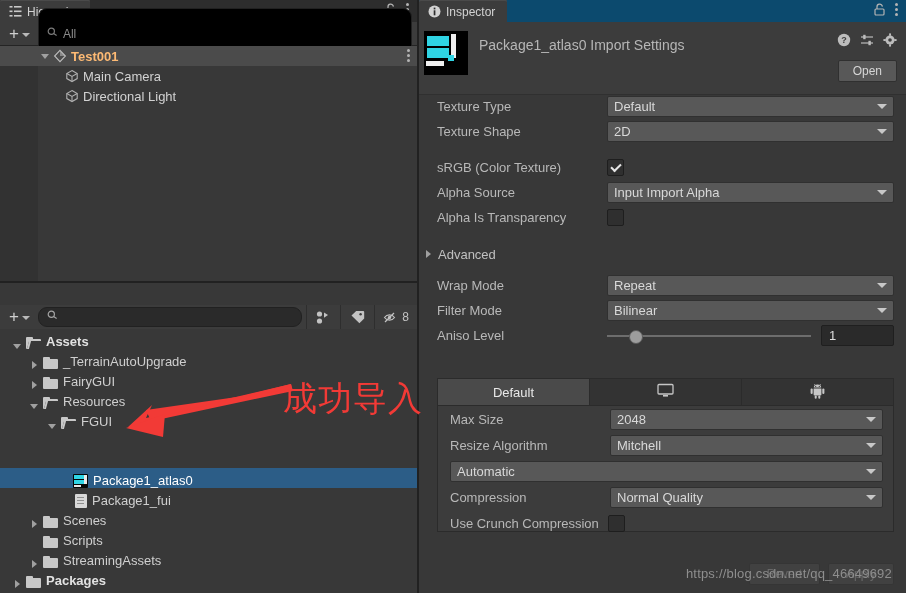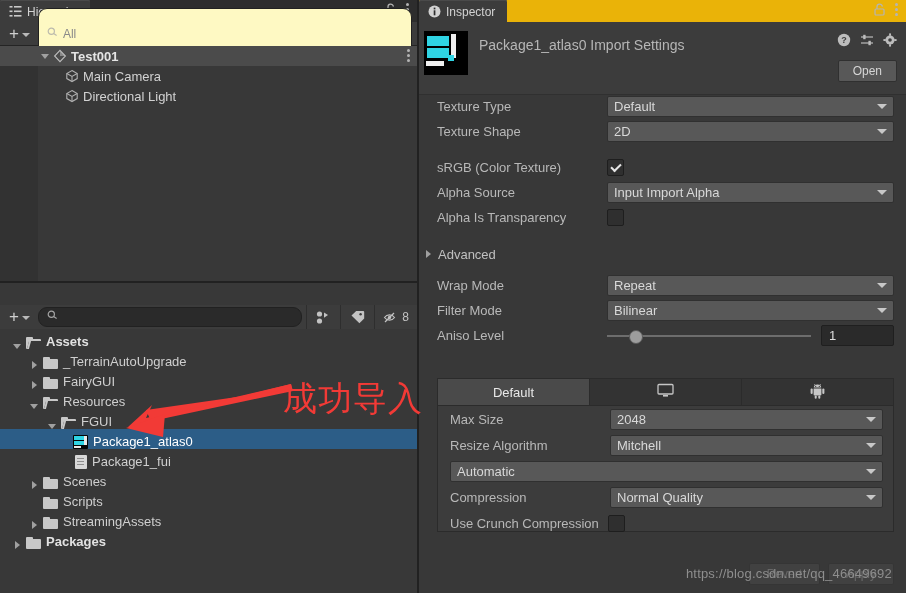--- a/index.html
+++ b/index.html
@@ -48,31 +48,31 @@
   .plusbtn{
     display:flex;align-items:center;gap:3px;padding:0 8px 0 9px;height:19px;
     color:#cfcfcf;
   }
   .plusglyph{font-size:17px;line-height:14px;color:#cfcfcf;font-weight:300;}
   .caret-dn{
     width:0;height:0;border-left:4px solid transparent;border-right:4px solid transparent;
     border-top:4px solid #b9b9b9;margin-top:2px;
   }
   .searchfield{
-    flex:1;height:17px;background:#fef9c3;border:1px solid #212121;border-radius:9px;
+    flex:1;height:17px;background:#000000;border:1px solid #212121;border-radius:9px;
     display:flex;align-items:center;padding:16px 8px;margin-right:5px;color:#8d8d8d;font-size:12px;
   }
   .searchfield .mag{margin-right:5px;opacity:.75;}
   .ph{color:#8a8a8a;}
 
   .treearea{position:absolute;left:0;right:0;top:46px;bottom:0;overflow:hidden;}
   .gutter{position:absolute;left:0;top:0;bottom:0;width:38px;background:#323232;}
   .row{position:relative;height:20px;display:flex;align-items:center;font-size:13px;color:#d2d2d2;}
   .row.scene{background:#4b4b4b;}
-  .row.scene .lbl{font-weight:bold;color:#e5e5e5;}
+  .row.scene .lbl{font-weight:bold;color:#fdba74;}
   .arrow-r{
     width:0;height:0;border-top:4px solid transparent;border-bottom:4px solid transparent;
     border-left:5px solid #a0a0a0;
   }
   .arrow-d{
     width:0;height:0;border-left:4.5px solid transparent;border-right:4.5px solid transparent;
     border-top:5px solid #a0a0a0;
   }
   .twist{width:14px;display:flex;align-items:center;justify-content:center;flex:0 0 14px;}
   .lbl{margin-left:4px;white-space:nowrap;}
@@ -90,21 +90,21 @@
     display:flex;align-items:center;padding:0 8px;margin-right:4px;color:#8d8d8d;
   }
   .tbtn{
     width:33px;height:24px;display:flex;align-items:center;justify-content:center;
     border-left:1px solid #2e2e2e;color:#c3c3c3;
   }
   .tbtn.wide{width:42px;gap:2px;font-size:12px;}
 
   .proj-tree{position:absolute;left:0;right:0;top:46px;bottom:0;background:#383838;overflow:hidden;}
   .prow{position:relative;height:20px;display:flex;align-items:flex-end;font-size:13px;color:#cfcfcf;}
-  .prow.sel{background:#2c5d87;color:#fff;}
+  .prow.sel{background:#2c5d87;color:#fff;margin-top:39px;}
   .prow.bold .plbl{font-weight:bold;color:#e2e2e2;}
   .folder{width:15px;height:12px;position:relative;margin-left:2px;flex:0 0 15px;}
   .folder .fb{position:absolute;left:0;top:2px;width:15px;height:10px;background:#c8c8c8;border-radius:1px;}
   .folder .ft{position:absolute;left:0;top:0px;width:7px;height:3px;background:#c8c8c8;border-radius:1px 1px 0 0;}
   .folder.open .fb{background:#c8c8c8;clip-path:polygon(0 0,100% 0,100% 100%,0 100%);}
   .folder.open:after{
     content:"";position:absolute;left:2px;top:4px;width:14px;height:8px;
     background:#383838;border-left:2px solid #c8c8c8;border-bottom:0;
     transform:skewX(-15deg);
   }
@@ -117,21 +117,21 @@
   .file-ico{
     width:12px;height:14px;flex:0 0 12px;background:#d8d8d8;margin-left:2px;position:relative;border-radius:1px;
   }
   .file-ico:before{
     content:"";position:absolute;left:2px;top:3px;right:3px;height:1px;
     background:#8f8f8f;box-shadow:0 3px 0 #8f8f8f,0 6px 0 #8f8f8f;
   }
 
   
   #inspector{left:419px;top:0;width:487px;height:593px;background:#383838;}
-  #inspector .tabbar{background:#eab308;}
+  #inspector .tabbar{background:#0c4a6e;}
   .insp-head{
     position:absolute;left:0;right:0;top:22px;height:72px;background:#3c3c3c;
     border-bottom:1px solid #303030;
   }
   .asset-preview{
     position:absolute;left:5px;top:9px;width:44px;height:44px;background:#000;
     overflow:hidden;
   }
   .asset-preview i{position:absolute;display:block;}
   .insp-title{

